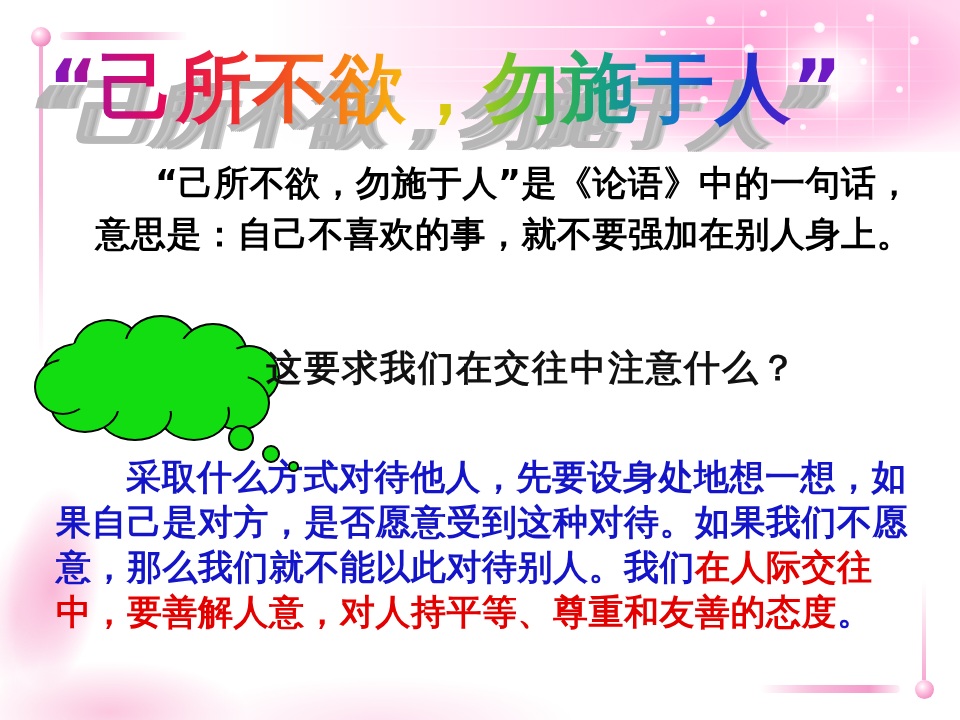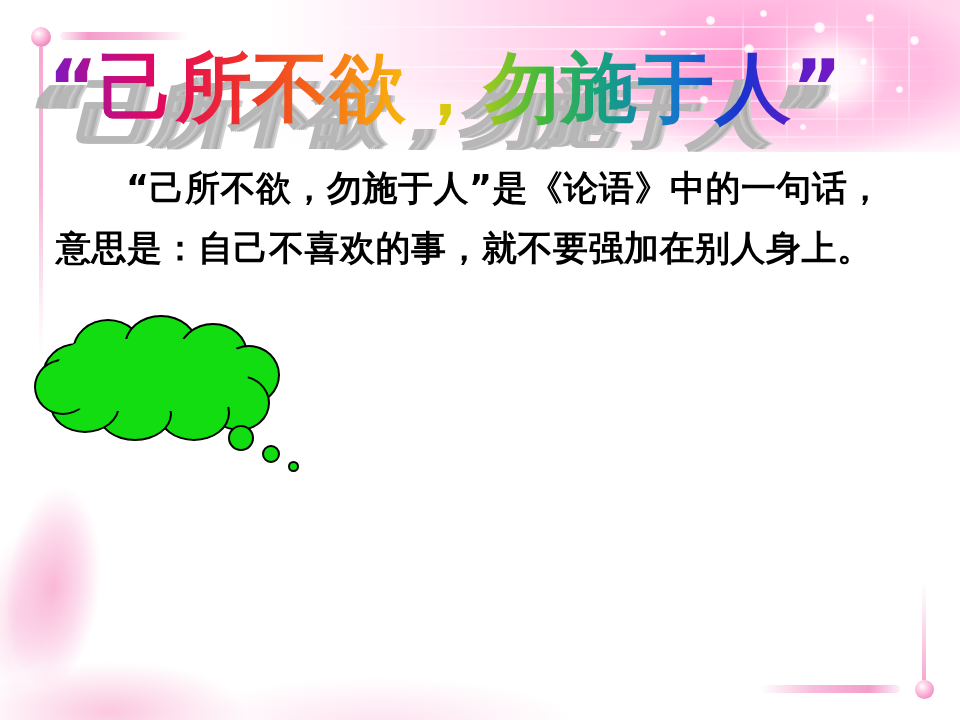--- a/index.html
+++ b/index.html
@@ -171,24 +171,25 @@
   .para {
     position: absolute;
     font-family: "DejaVu Sans", "Liberation Sans", sans-serif;
     font-weight: bold;
     white-space: pre-wrap;
   }
   .para-intro {
     left: 56px; top: 158px;
     width: 856px;
     font-size: 35px;
-    line-height: 60px;
+    line-height: 51px;
     color: #000000;
     text-indent: 70px;
     letter-spacing: 0.5px;
+    text-align: right;
   }
   .para-closing {
     left: 56px; top: 455px;
     width: 860px;
     font-size: 35px;
     line-height: 45px;
     color: #1414c8;
     text-indent: 70px;
     letter-spacing: 0.5px;
   }
@@ -321,15 +322,17 @@
     <div class="lobe" style="left:2px;   top:46px; width:58px; height:56px;"></div>
 
     <div class="bubble-core"></div>
 
 
     <div class="tail" style="left:196px; top:112px; width:26px; height:26px;"></div>
     <div class="tail" style="left:230px; top:132px; width:18px; height:18px;"></div>
     <div class="tail" style="left:256px; top:148px; width:11px; height:11px;"></div>
   </div>
 
-
+  <div class="question-line">这要求我们在交往中注意什么？</div>
+
+  <div class="para para-closing"><span>采取什么方式对待他人，先要设身处地想一想，如果自己是对方，是否愿意受到这种对待。如果我们不愿意，那么我们就不能以此对待别人。我们</span><span class="hl-red">在人际交往中，要善解人意，对人持平等、尊重和友善的态度</span><span>。</span></div>
 
 </div>
 
 </body></html>

